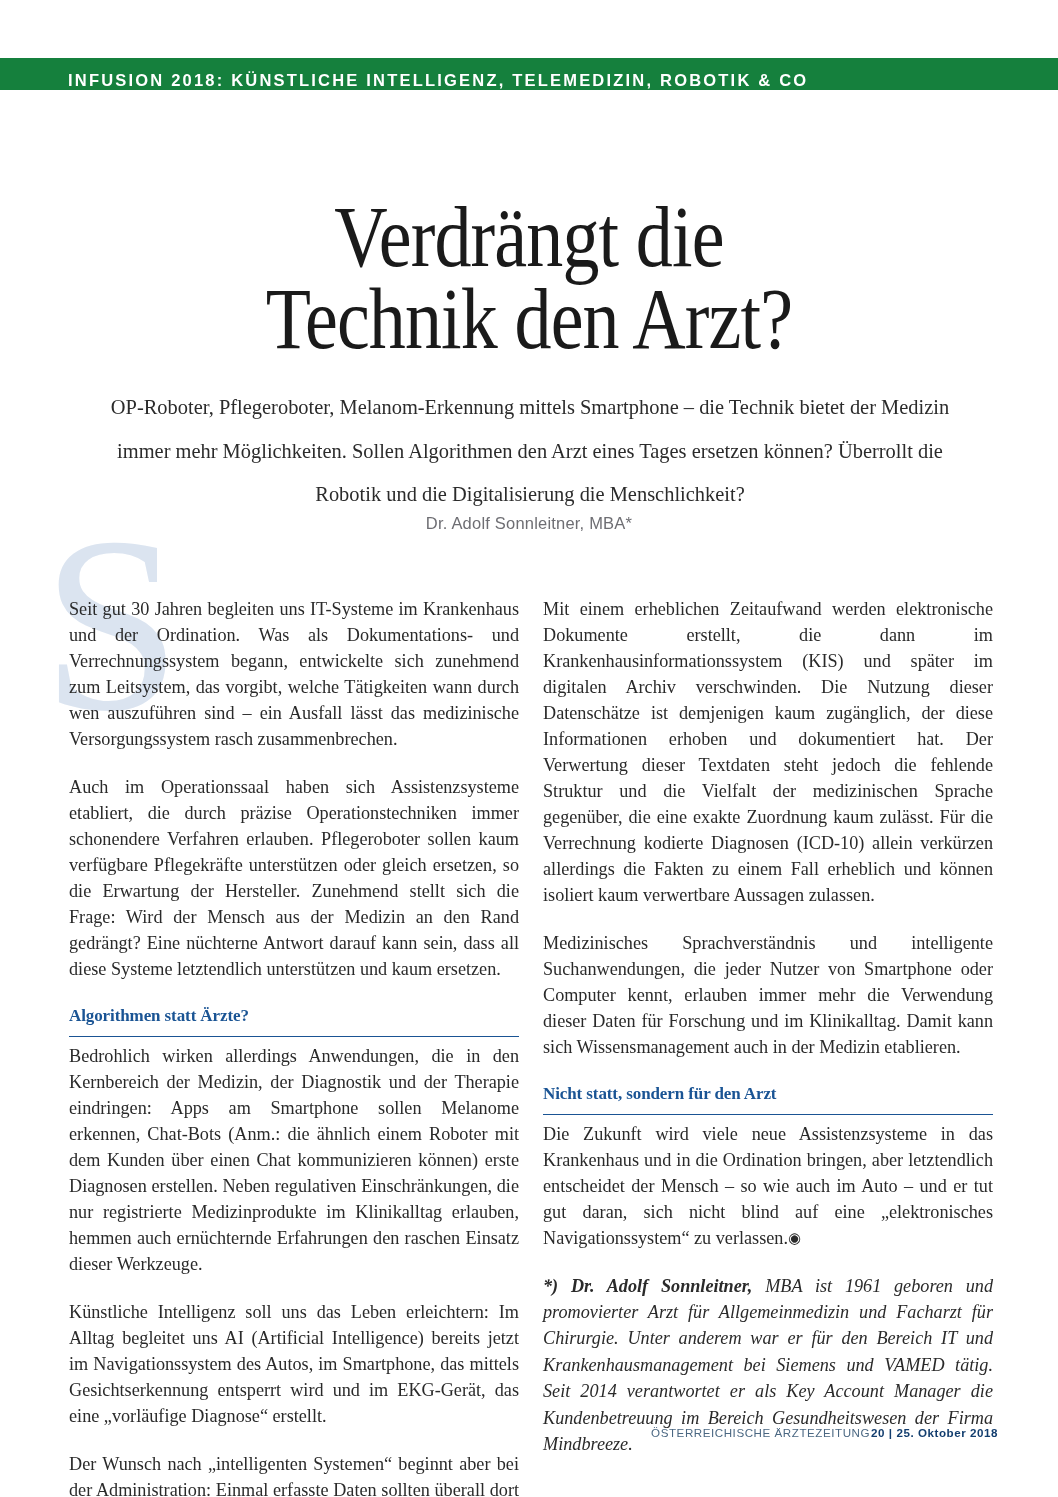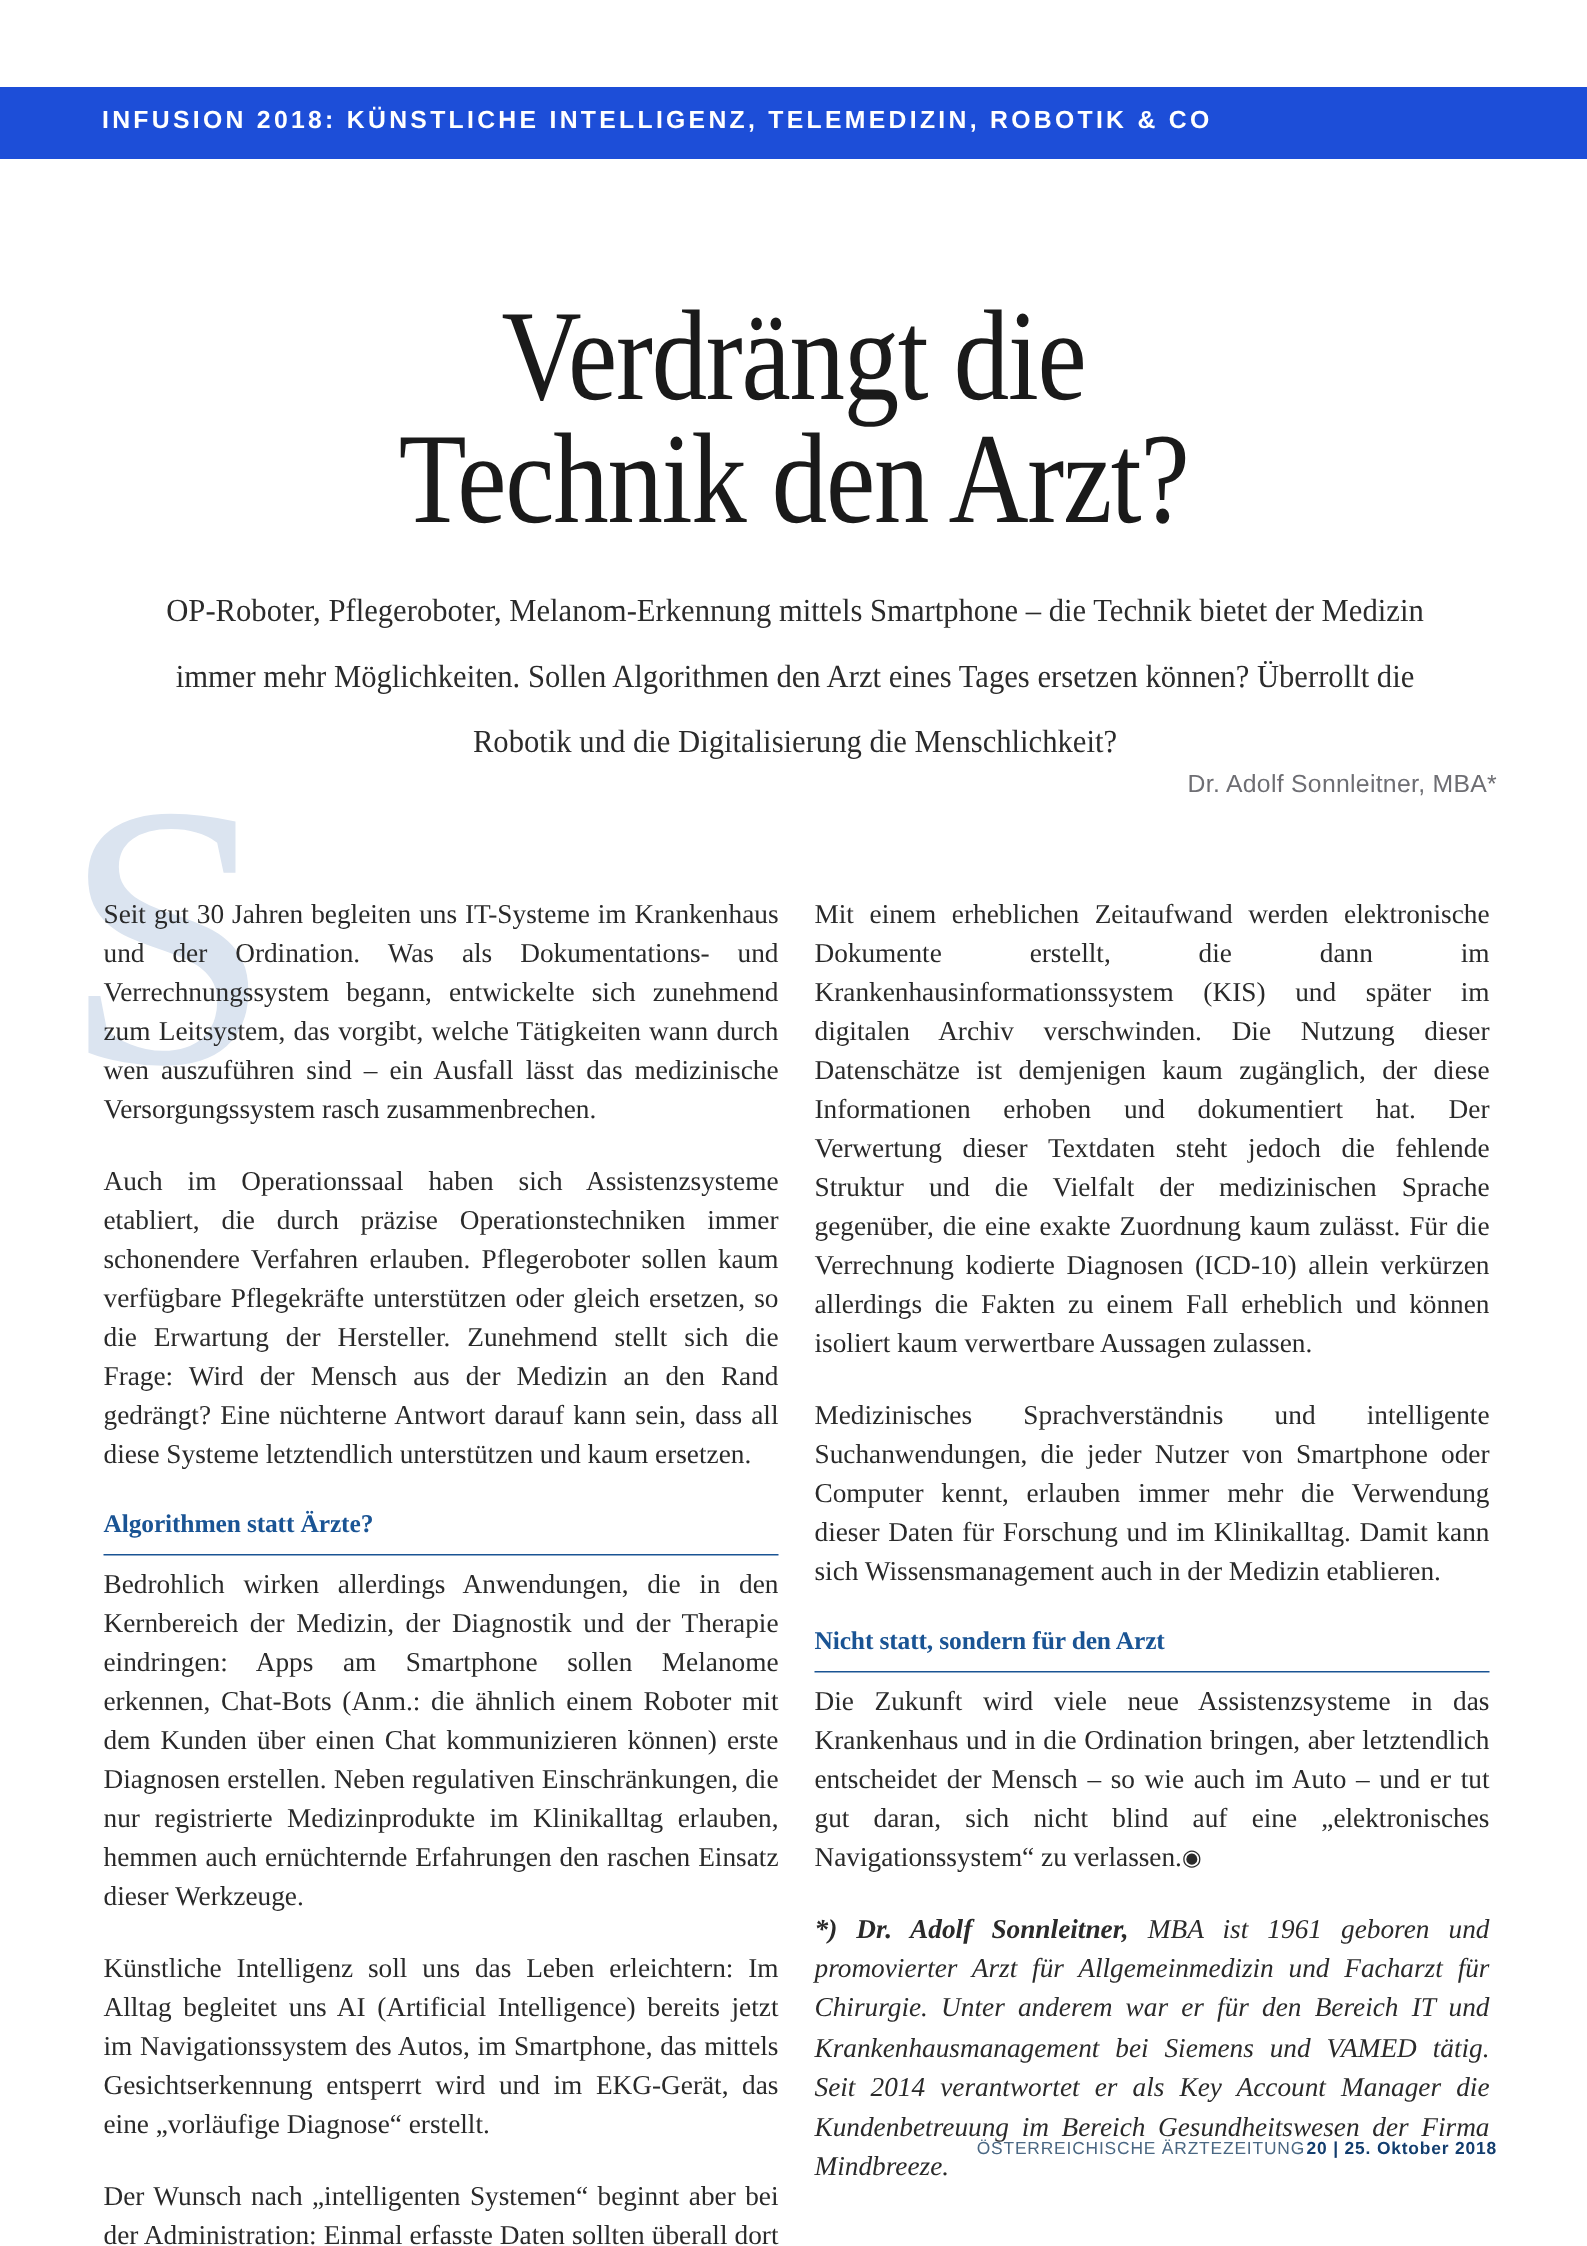--- a/index.html
+++ b/index.html
@@ -15,22 +15,22 @@
     color: #231f20;
     overflow: hidden;
   }
 
   
   .banner {
     position: absolute;
     left: 0;
     top: 58px;
     width: 1058px;
-    height: 48px;
-    background: #1d4ed8;
+    height: 32px;
+    background: #15803d;
   }
   .banner-text {
     position: absolute;
     left: 68px;
     top: 0;
     height: 44px;
     line-height: 44px;
     font-family: "Liberation Sans", sans-serif;
     font-weight: bold;
     font-size: 16.5px;
@@ -72,21 +72,21 @@
     transform: scaleX(0.95);
     transform-origin: 50% 0;
   }
 
   
   .byline {
     position: absolute;
     left: 60px;
     top: 514px;
     width: 938px;
-    text-align: right;
+    text-align: center;
     font-family: "Liberation Sans", sans-serif;
     font-size: 16.5px;
     letter-spacing: 0.2px;
     color: #6e6e73;
   }
 
   
   .col {
     position: absolute;
     top: 596px;

